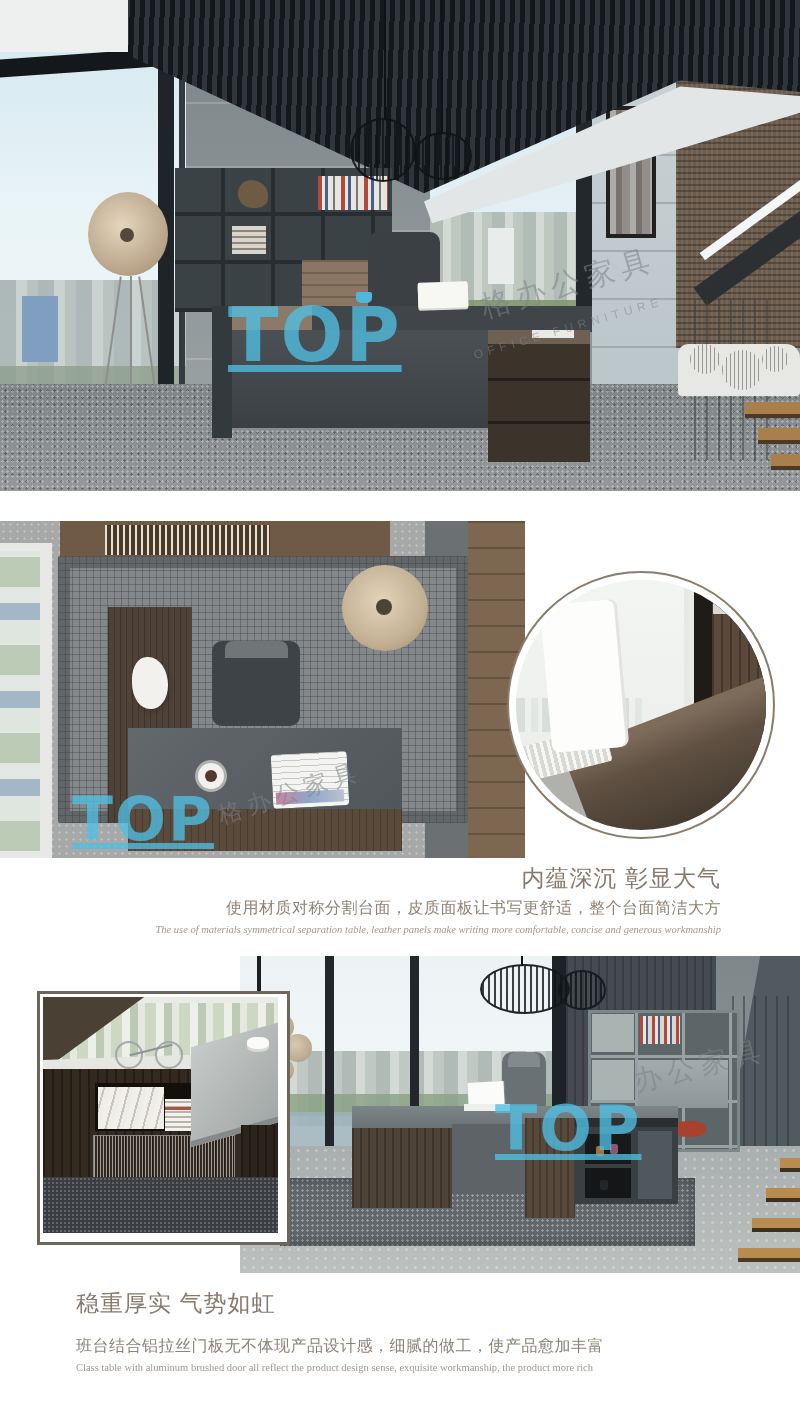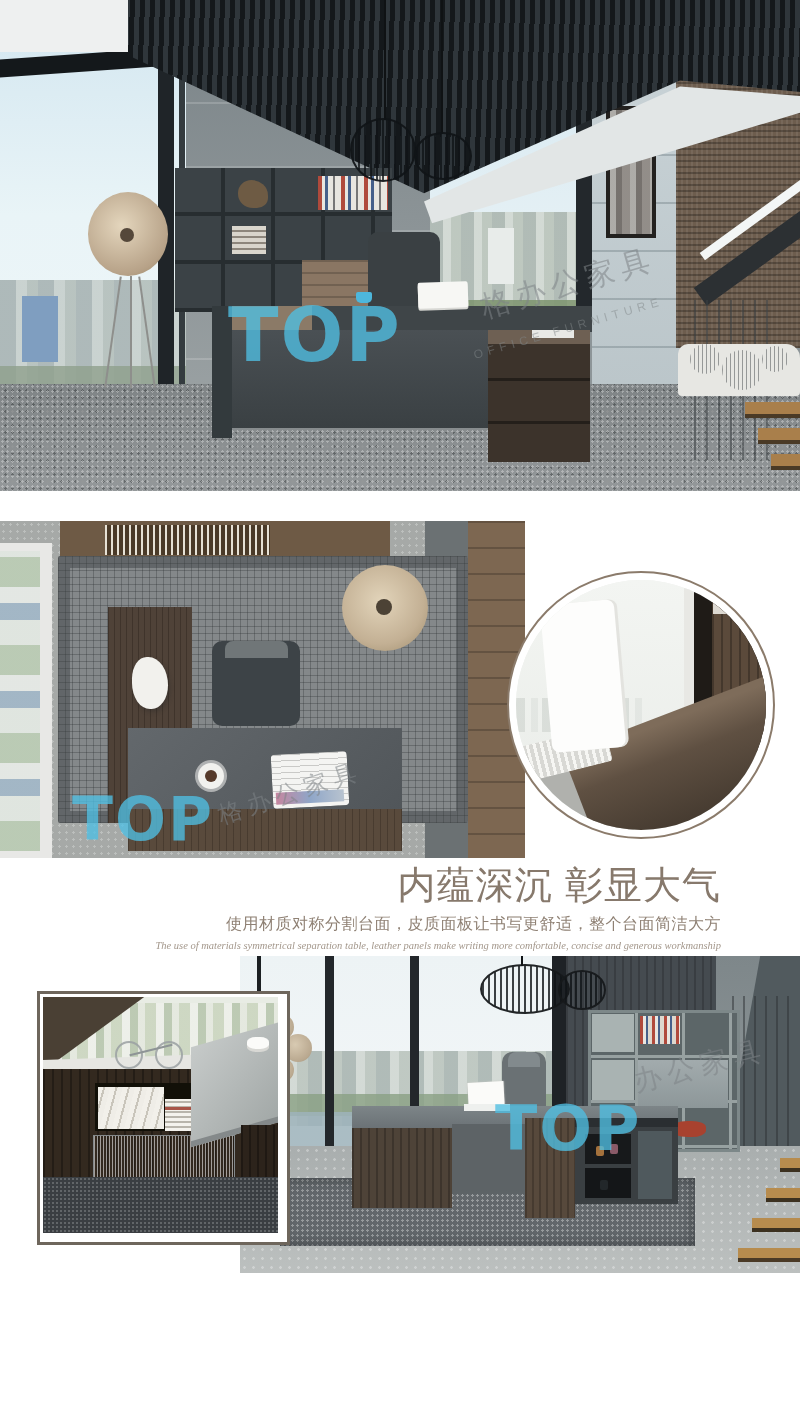--- a/index.html
+++ b/index.html
@@ -86,21 +86,21 @@
   .h-cord{position:absolute;width:2px;background:#0f1214;}
   .h-cage{position:absolute;border:2px solid #101417;border-radius:50%;opacity:.93;
      background:repeating-linear-gradient(90deg,rgba(16,20,23,.85) 0 2px,transparent 2px 6px);}
   .h-knotlamp{left:88px;top:192px;width:80px;height:84px;border-radius:50%;
      background:radial-gradient(circle at 42% 40%,#e4d6bd,#b7a288 70%,#93805f);}
   .h-knothole{left:120px;top:228px;width:14px;height:14px;border-radius:50%;background:#55483a;}
   .h-leg{position:absolute;width:2px;height:112px;background:#8e8f8c;}
 
   
   .wm-top{position:absolute;font-weight:800;font-style:normal;letter-spacing:2px;
-     color:rgba(79,191,227,.78);font-family:"DejaVu Sans",sans-serif;line-height:1;}
+     color:rgba(79,191,227,.78);font-family:"DejaVu Sans",sans-serif;line-height:1;text-decoration:underline;}
   .wm-cn{position:absolute;color:rgba(125,132,134,.55);letter-spacing:6px;line-height:1;}
   .wm-en{position:absolute;color:rgba(130,136,138,.5);letter-spacing:5px;line-height:1;}
 
   
   .mid{left:0;top:521px;width:525px;height:337px;background:#a6a9a7;}
   .m-noise{left:0;top:0;width:525px;height:337px;
      background-image:radial-gradient(rgba(255,255,255,.25) 1px,transparent 1.3px);background-size:7px 7px;}
   .m-shelfband{left:60px;top:0;width:330px;height:38px;background:#6e5a45;}
   .m-shelfslats{left:105px;top:4px;width:165px;height:30px;
      background:repeating-linear-gradient(90deg,#e6e1d5 0 2px,#4a3a28 2px 6px);}
@@ -147,21 +147,21 @@
   .c-leaf{left:206px;top:12px;width:26px;height:12px;background:#c9b694;border-radius:50%;transform:rotate(-18deg);}
   .c-desk{left:64px;top:128px;width:230px;height:140px;transform:rotate(-21deg);
      background:linear-gradient(180deg,#7e6c5a 0 5%,#5f5042 30%,#3a3128);}
   .c-lapbase{left:-12px;top:158px;width:106px;height:36px;background:#f6f6f3;border-radius:4px;transform:rotate(-14deg);
      background-image:repeating-linear-gradient(90deg,#d8d8d4 0 4px,transparent 4px 7px);}
   .c-lapscr{left:30px;top:22px;width:74px;height:148px;background:#fdfdfc;border-radius:8px;transform:rotate(-5deg);
      box-shadow:3px 0 0 #e3e3df;}
 
   
   .block1{position:absolute;right:79px;top:866px;text-align:right;}
-  .t-head{font-size:38px;letter-spacing:1px;line-height:1.05;}
+  .t-head{font-size:23px;letter-spacing:1px;line-height:1.05;}
   .t-sub{margin-top:8px;font-size:16px;letter-spacing:.5px;color:#8f8174;}
   .t-eng{margin-top:5px;font-size:10.5px;color:#a3978b;font-family:"Liberation Serif","DejaVu Serif",serif;}
   .block1 .t-eng{font-style:italic;}
 
   
   .bot{left:240px;top:956px;width:560px;height:317px;background:#e9f0f3;}
   .b-sky{left:0;top:0;width:330px;height:230px;background:linear-gradient(180deg,#edf3f5,#f4f7f8);}
   .b-city{left:0;top:95px;width:324px;height:75px;opacity:.9;
      background:repeating-linear-gradient(90deg,#a9b5b1 0 14px,#d0d7d2 14px 23px,#bac4bd 23px 34px);}
   .b-water{left:0;top:156px;width:324px;height:62px;background:#9db3bb;opacity:.85;}
@@ -441,14 +441,19 @@
       <div class="abs i-slab"></div>
       <div class="abs i-leg"></div>
       <div class="abs i-cup"></div>
       <div class="i-wheel" style="left:72px;top:44px;"></div>
       <div class="i-wheel" style="left:112px;top:44px;"></div>
       <div class="abs i-bikebar"></div>
       <div class="abs i-carpet"></div>
     </div>
   </div>
 
+  <div class="block2">
+    <div class="t-head" style="color:#87796c;">稳重厚实 气势如虹</div>
+    <div class="t-sub">班台结合铝拉丝门板无不体现产品设计感，细腻的做工，使产品愈加丰富</div>
+    <div class="t-eng">Class table with aluminum brushed door all reflect the product design sense, exquisite workmanship, the product more rich</div>
+  </div>
 
 </div>
 
 </body></html>

